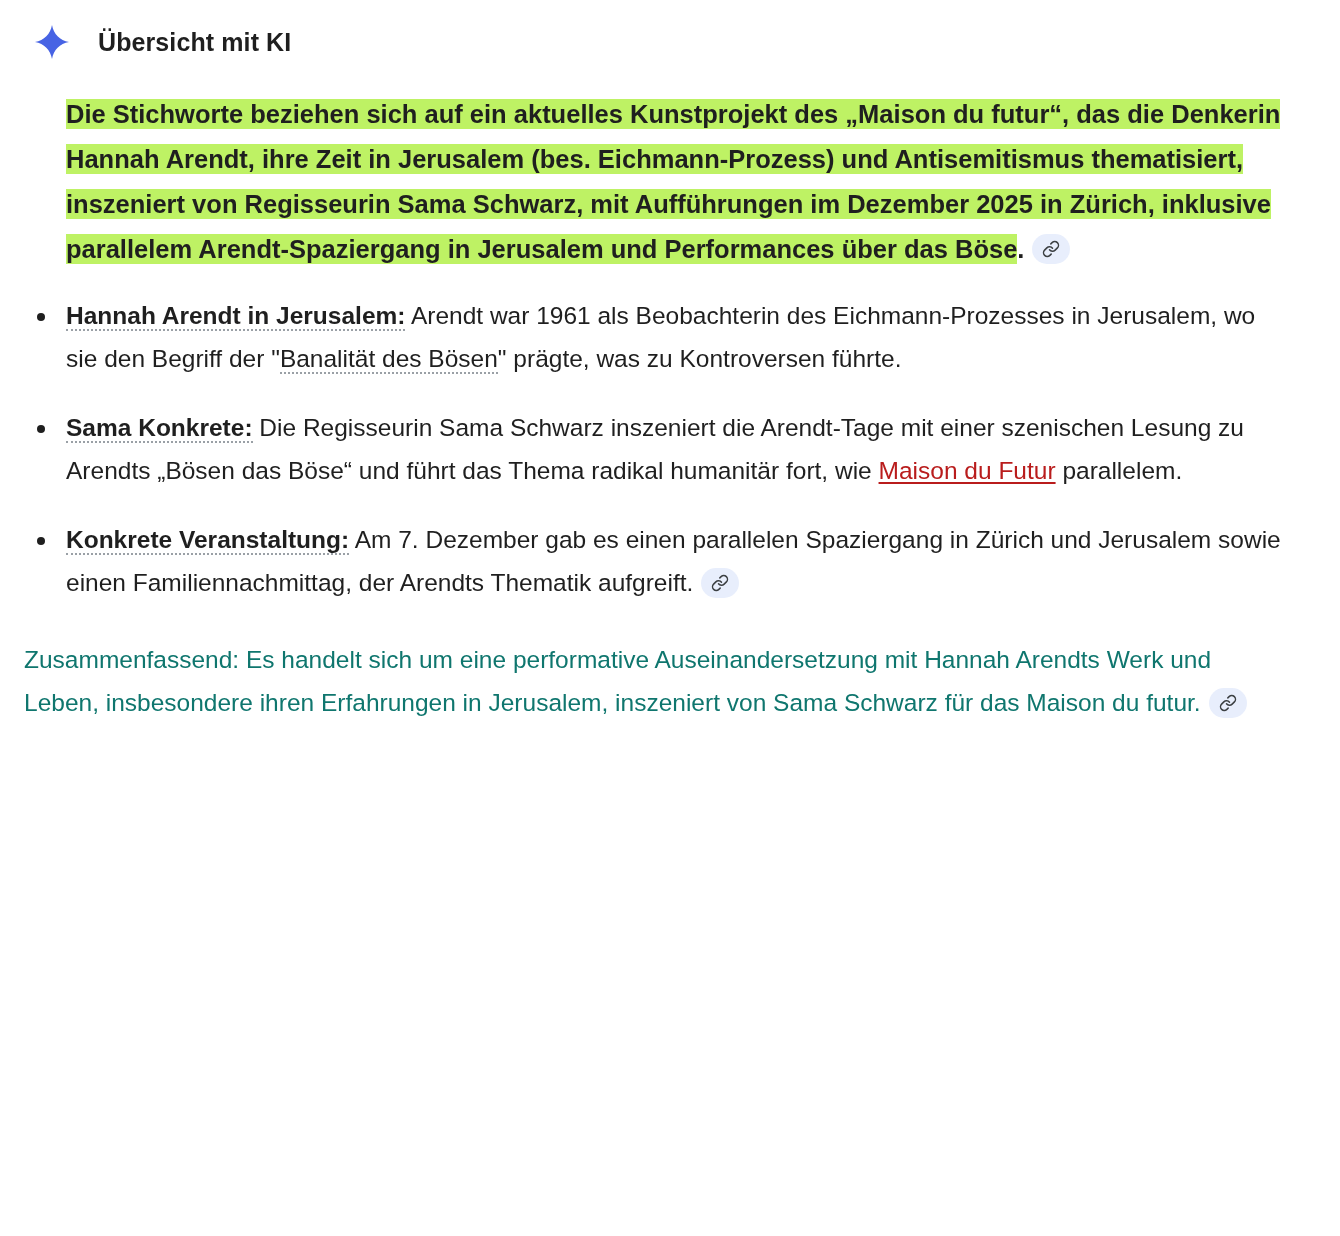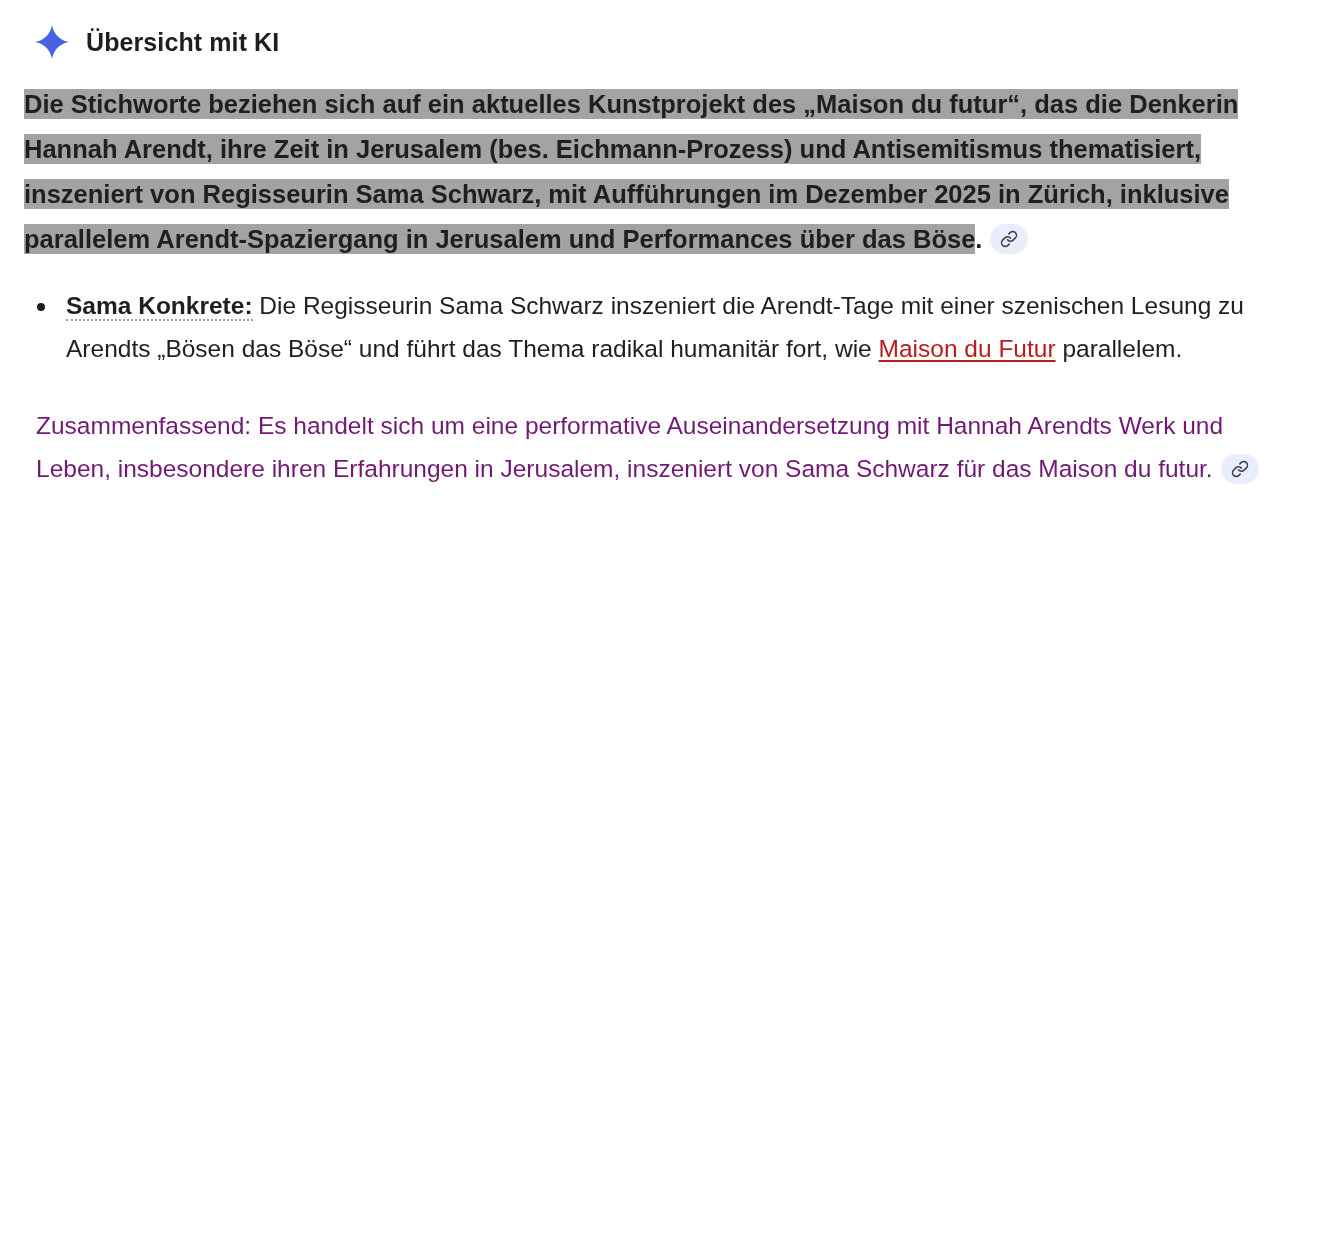--- a/index.html
+++ b/index.html
@@ -17,22 +17,22 @@
   }
 
   .page {
     padding: 14px 48px 0 22px;
   }
 
   
   .ai-header {
     display: flex;
     align-items: center;
-    gap: 14px;
-    margin: 8px 0 20px 10px;
+    gap: 26px;
+    margin: 8px 0 30px 10px;
   }
   .sparkle-icon {
     width: 40px;
     height: 40px;
     flex: 0 0 40px;
     display: block;
   }
   .ai-header-title {
     font-size: 25px;
     font-weight: 700;
@@ -43,23 +43,24 @@
   
   .summary {
     font-size: 25.5px;
     line-height: 45px;
     font-weight: 700;
     color: #1f1f1f;
     margin: 0 0 22px 0;
     padding: 0 2px;
   }
   .summary .hl {
-    background: #a3a3a3;
+    background: #bef264;
     padding: 1px 0;
     box-decoration-break: clone;
+    margin-left: 42px;
     -webkit-box-decoration-break: clone;
   }
   .summary .tail {
     font-weight: 700;
   }
 
   
   .link-chip {
     display: inline-flex;
     align-items: center;
@@ -109,22 +110,22 @@
     color: #b91c1c;
     font-weight: 400;
     text-decoration: underline;
     text-underline-offset: 3px;
   }
 
   
   .closing {
     font-size: 24.5px;
     line-height: 43px;
-    color: #701a75;
-    margin: 12px;
+    color: #0f766e;
+    margin: 0;
     padding-left: 2px;
   }
 </style>
 </head>
 <body>
 
 <div class="page">
 
   <div class="ai-header">
     <span class="sparkle-icon">
@@ -139,26 +140,37 @@
     <span class="hl">Die Stichworte beziehen sich auf ein aktuelles Kunstprojekt des „Maison du futur“, das die Denkerin Hannah Arendt, ihre Zeit in Jerusalem (bes. Eichmann-Prozess) und Antisemitismus thematisiert, inszeniert von Regisseurin Sama Schwarz, mit Aufführungen im Dezember 2025 in Zürich, inklusive parallelem Arendt-Spaziergang in Jerusalem und Performances über das Böse</span><span class="tail">.</span><span class="link-chip">
       <svg width="18" height="18" viewBox="0 0 24 24" fill="none" stroke="#3c4043" stroke-width="2" stroke-linecap="round" stroke-linejoin="round" xmlns="http://www.w3.org/2000/svg">
         <path d="M10 13a5 5 0 0 0 7.54.54l3-3a5 5 0 0 0-7.07-7.07l-1.72 1.71"></path>
         <path d="M14 11a5 5 0 0 0-7.54-.54l-3 3a5 5 0 0 0 7.07 7.07l1.71-1.71"></path>
       </svg>
     </span>
   </p>
 
   <ul class="bullets">
 
+    <li>
+      <span class="lead">Hannah Arendt in Jerusalem:</span><span> Arendt war 1961 als Beobachterin des Eichmann-Prozesses in Jerusalem, wo sie den Begriff der "</span><span class="dotted">Banalität des Bösen</span><span>" prägte, was zu Kontroversen führte.</span>
+    </li>
 
     <li>
       <span class="lead">Sama Konkrete:</span><span> Die Regisseurin Sama Schwarz inszeniert die Arendt-Tage mit einer szenischen Lesung zu Arendts „Bösen das Böse“ und führt das Thema radikal humanitär fort, wie </span><a class="inline-link" href="#">Maison du Futur</a><span> parallelem.</span>
     </li>
 
 
+    <li>
+      <span class="lead">Konkrete Veranstaltung:</span><span> Am 7. Dezember gab es einen parallelen Spaziergang in Zürich und Jerusalem sowie einen Familiennachmittag, der Arendts Thematik aufgreift.</span><span class="link-chip">
+        <svg width="18" height="18" viewBox="0 0 24 24" fill="none" stroke="#3c4043" stroke-width="2" stroke-linecap="round" stroke-linejoin="round" xmlns="http://www.w3.org/2000/svg">
+          <path d="M10 13a5 5 0 0 0 7.54.54l3-3a5 5 0 0 0-7.07-7.07l-1.72 1.71"></path>
+          <path d="M14 11a5 5 0 0 0-7.54-.54l-3 3a5 5 0 0 0 7.07 7.07l1.71-1.71"></path>
+        </svg>
+      </span>
+    </li>
 
   </ul>
 
   <p class="closing">
     <span>Zusammenfassend: Es handelt sich um eine performative Auseinandersetzung mit Hannah Arendts Werk und Leben, insbesondere ihren Erfahrungen in Jerusalem, inszeniert von Sama Schwarz für das Maison du futur.</span><span class="link-chip">
       <svg width="18" height="18" viewBox="0 0 24 24" fill="none" stroke="#3c4043" stroke-width="2" stroke-linecap="round" stroke-linejoin="round" xmlns="http://www.w3.org/2000/svg">
         <path d="M10 13a5 5 0 0 0 7.54.54l3-3a5 5 0 0 0-7.07-7.07l-1.72 1.71"></path>
         <path d="M14 11a5 5 0 0 0-7.54-.54l-3 3a5 5 0 0 0 7.07 7.07l1.71-1.71"></path>
       </svg>
     </span>

